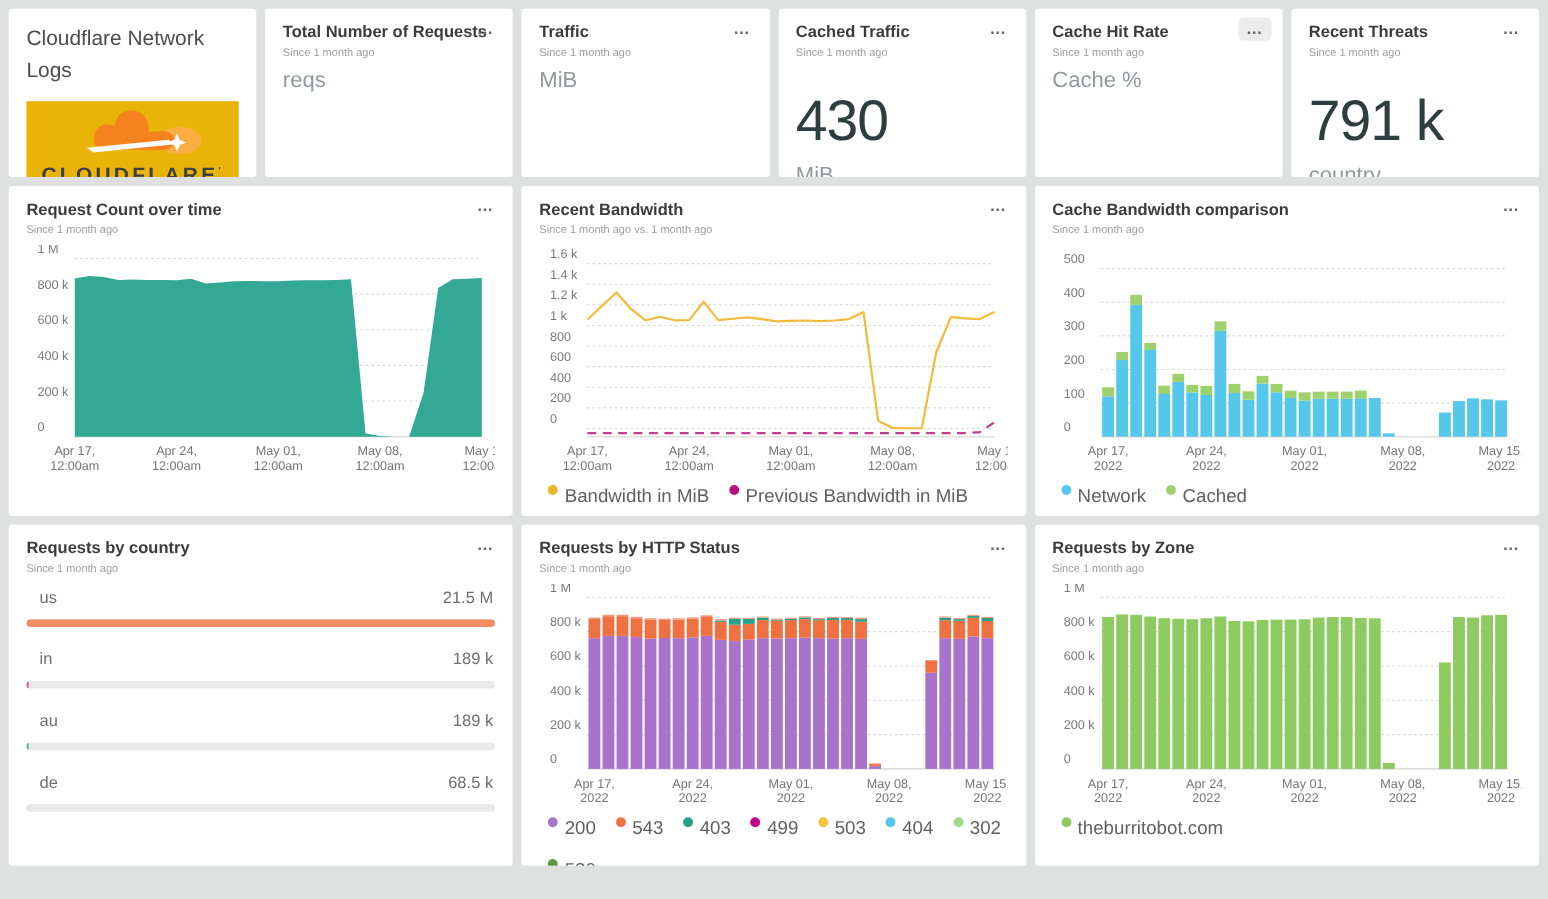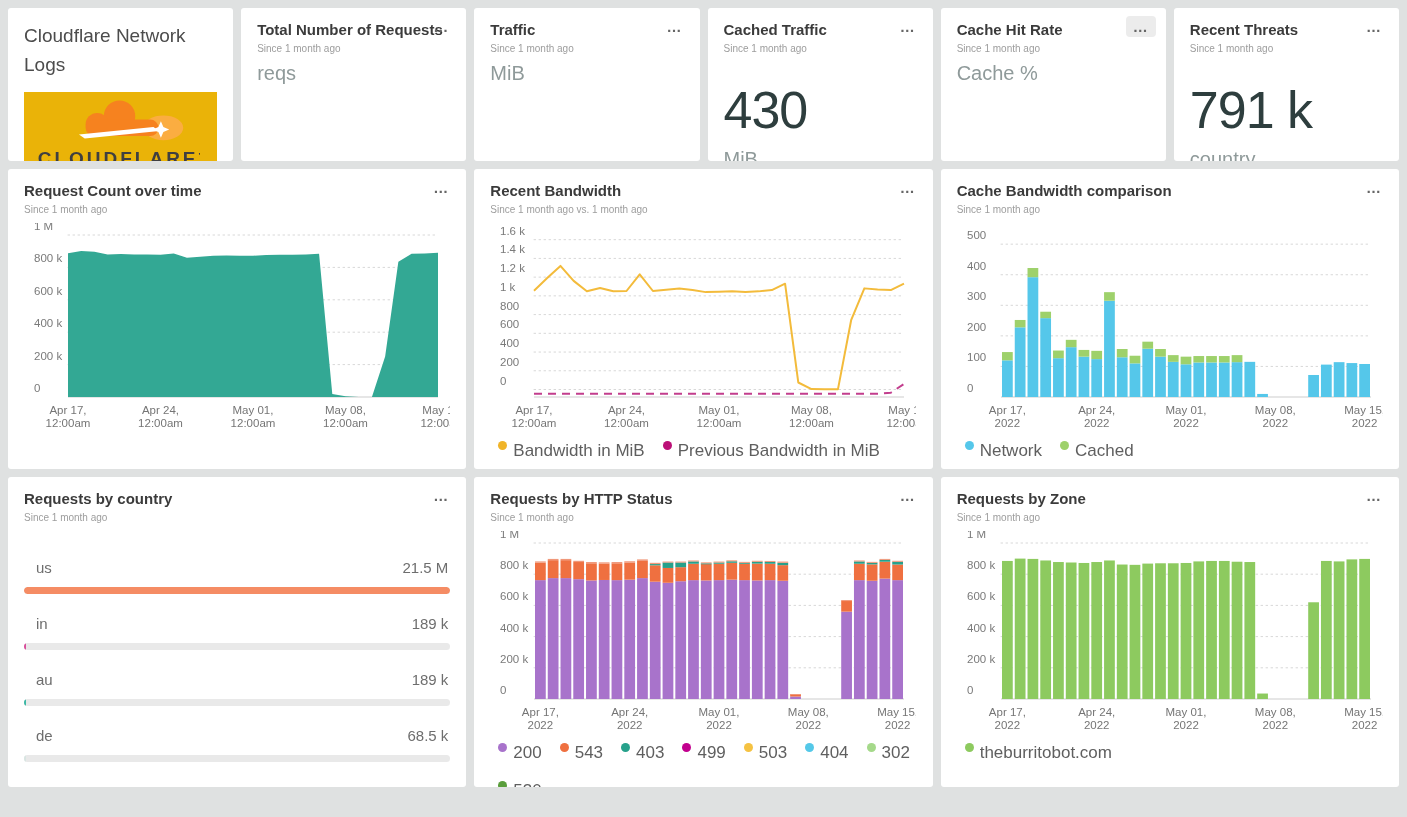--- a/index.html
+++ b/index.html
@@ -21,21 +21,21 @@
   .logo-text{font-size:19px;font-weight:800;letter-spacing:3px;color:#3f3f41;margin-top:-2px;white-space:nowrap;}
   .logo-text sup{font-size:8px;}
   .chart-box{width:100%;}
   .row2 .chart-box{height:212px;margin-top:8px;}
   .row3 .chart-box{height:206px;margin-top:8px;}
   svg text.ylab{font-size:11.5px;fill:#7a7a7a;}
   svg text.xlab{font-size:11.5px;fill:#757575;}
   .legend{display:flex;gap:18px;margin-top:6px;padding-left:8px;flex-wrap:wrap;}
   .legend-item{display:flex;align-items:flex-start;gap:6px;font-size:17px;color:#5f5f5f;cursor:pointer;}
   .legend-dot{width:9px;height:9px;border-radius:50%;flex:0 0 auto;}
-  .country-rows{margin-top:36px;}
+  .country-rows{margin-top:12px;}
   .crow{margin-bottom:21px;}
   .crow-head{display:flex;justify-content:space-between;font-size:15px;color:#6e6e6e;padding:0 2px 0 12px;}
   .track{height:7px;background:#e9e9e9;border-radius:4px;margin-top:11px;overflow:hidden;}
   .fill{height:100%;border-radius:4px;}
 </style>
 </head>
 <body>
 
 <div class="dash">
 

